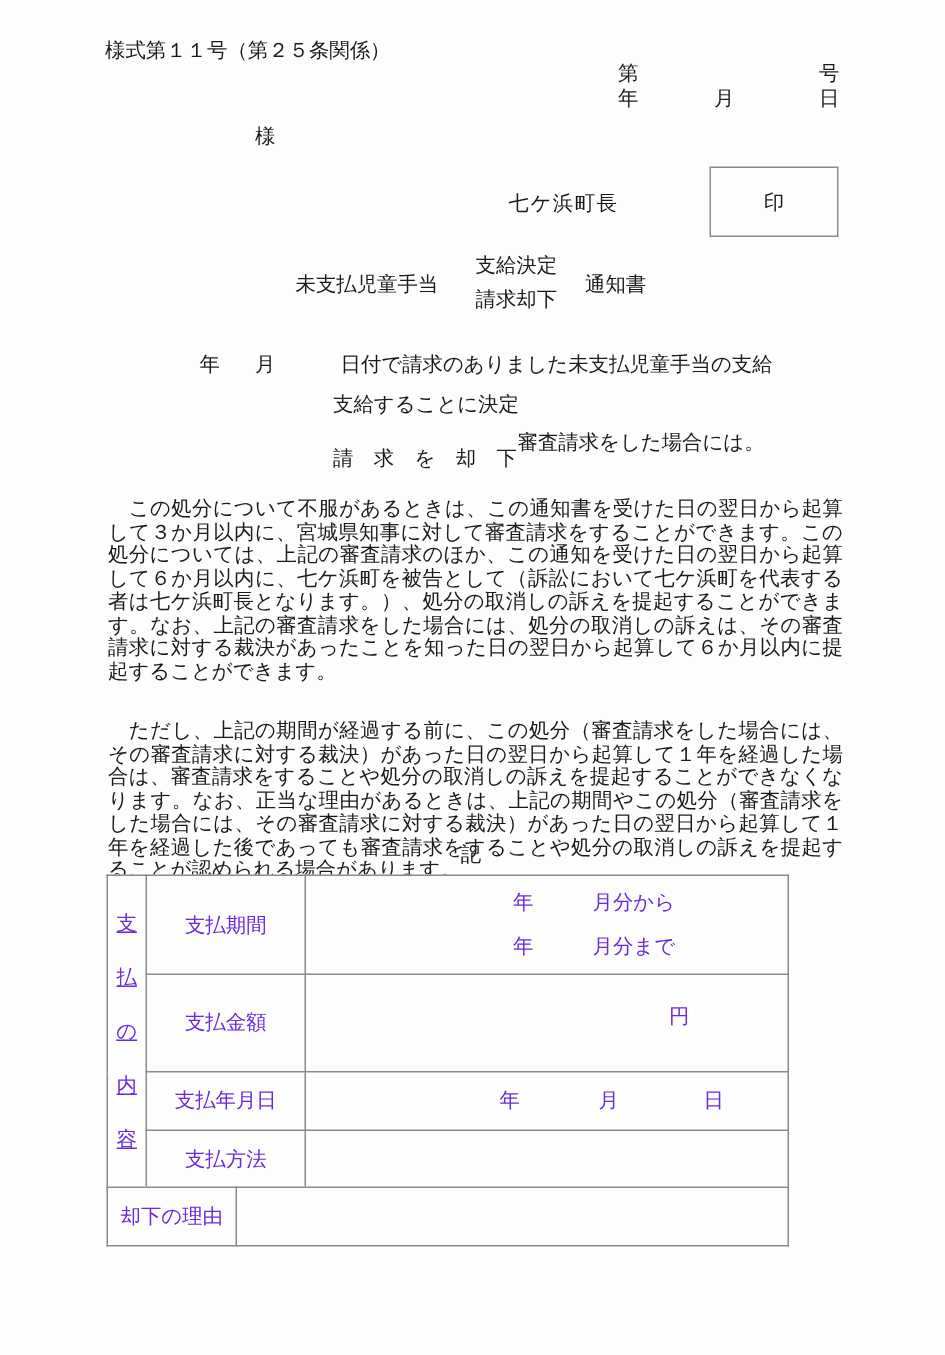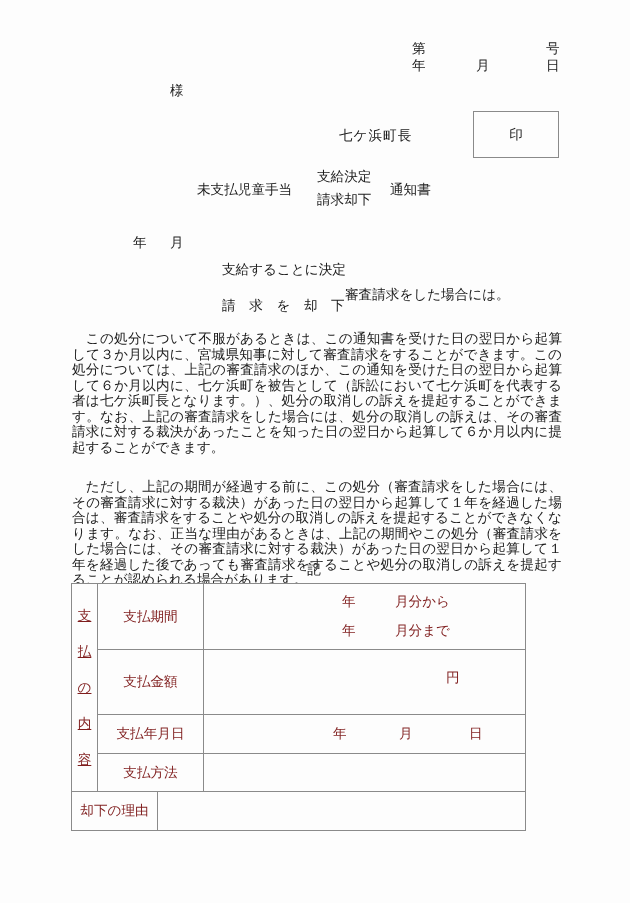--- a/index.html
+++ b/index.html
@@ -21,21 +21,21 @@
   }
   .seal-box{
     position:absolute;left:473px;top:111px;width:84px;height:45px;
     border:1px solid #8a8a8a;background:#fdfdfd;
     display:flex;align-items:center;justify-content:center;
   }
   .ki{position:absolute;left:0;top:561px;width:630px;text-align:center;letter-spacing:2px;}
   .paytable{border-collapse:collapse;table-layout:fixed;position:absolute;background:#fdfdfd;}
   .paytable td{
     border:1px solid #8a8a8a;padding:0;
-    font-size:13.6px;color:#7f1d1d;vertical-align:middle;
+    font-size:13.6px;color:#6d28d9;vertical-align:middle;
   }
   .cell-label{text-align:center;}
   .vtext{
     width:15px;margin:0 auto;
     word-break:break-all;line-height:36px;
     text-align:center;
   }
   .cell-group{vertical-align:middle;text-decoration:underline;}
   .period-cell{vertical-align:middle;}
   .period-inner{display:flex;flex-direction:column;justify-content:center;gap:11px;padding-left:138px;}
@@ -44,20 +44,21 @@
   .amount-inner{padding-left:242px;padding-bottom:9px;}
   .paydate-inner{padding-left:129px;}
   .paydate-inner .m{margin-left:49px;}
   .paydate-inner .d{margin-left:53px;}
 </style>
 </head>
 <body>
 
 <div class="page">
 
+  <div class="abs" style="left:70px;top:25px;">様式第１１号（第２５条関係）</div>
 
   <span class="abs" style="left:412px;top:40px;">第</span>
   <span class="abs" style="left:546px;top:40px;">号</span>
 
   <span class="abs" style="left:412px;top:57px;">年</span>
   <span class="abs" style="left:476px;top:57px;">月</span>
   <span class="abs" style="left:546px;top:57px;">日</span>
 
   <span class="abs" style="left:170px;top:82px;">様</span>
 
@@ -67,20 +68,21 @@
     <span>印</span>
   </div>
 
   <span class="abs" style="left:197px;top:181px;">未支払児童手当</span>
   <span class="abs" style="left:317px;top:168px;">支給決定</span>
   <span class="abs" style="left:317px;top:191px;">請求却下</span>
   <span class="abs" style="left:390px;top:181px;text-align:center;">通知書</span>
 
   <span class="abs" style="left:133px;top:234px;">年</span>
   <span class="abs" style="left:170px;top:234px;">月</span>
+  <span class="abs" style="left:227px;top:234px;">日付で請求のありました未支払児童手当の支給</span>
 
   <span class="abs" style="left:222px;top:261px;">支給することに決定</span>
   <span class="abs" style="left:222px;top:297px;font-family:Liberation Mono, monospace;">請　求　を　却　下</span>
   <span class="abs" style="left:345px;top:286px;">審査請求をした場合には。</span>
 
   <p class="para" style="top:331px;">　この処分について不服があるときは、この通知書を受けた日の翌日から起算して３か月以内に、宮城県知事に対して審査請求をすることができます。この処分については、上記の審査請求のほか、この通知を受けた日の翌日から起算して６か月以内に、七ケ浜町を被告として（訴訟において七ケ浜町を代表する者は七ケ浜町長となります。）、処分の取消しの訴えを提起することができます。なお、上記の審査請求をした場合には、処分の取消しの訴えは、その審査請求に対する裁決があったことを知った日の翌日から起算して６か月以内に提起することができます。</p>
   <p class="para" style="top:479px;">　ただし、上記の期間が経過する前に、この処分（審査請求をした場合には、その審査請求に対する裁決）があった日の翌日から起算して１年を経過した場合は、審査請求をすることや処分の取消しの訴えを提起することができなくなります。なお、正当な理由があるときは、上記の期間やこの処分（審査請求をした場合には、その審査請求に対する裁決）があった日の翌日から起算して１年を経過した後であっても審査請求をすることや処分の取消しの訴えを提起することが認められる場合があります。</p>
 
   <div class="ki">記</div>
 

